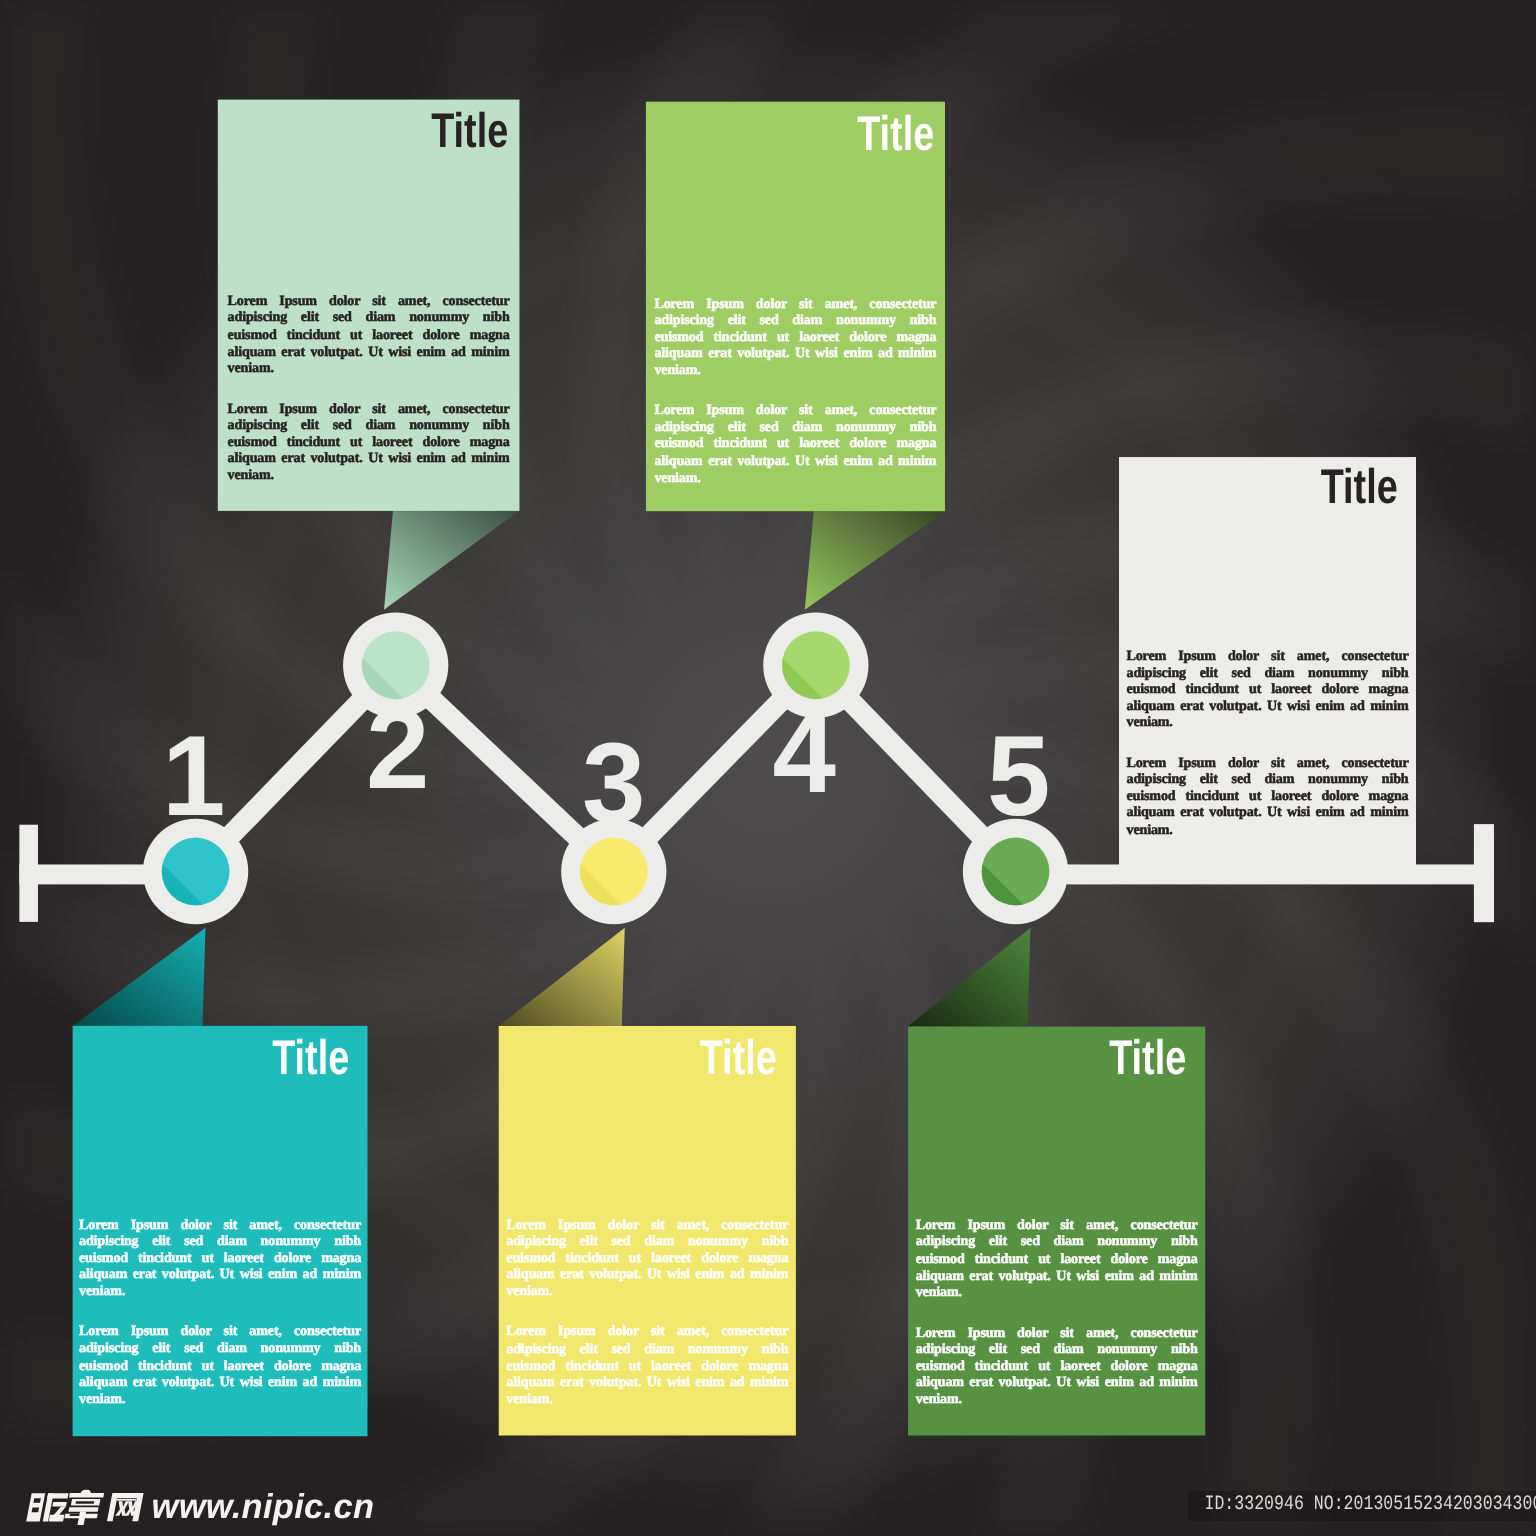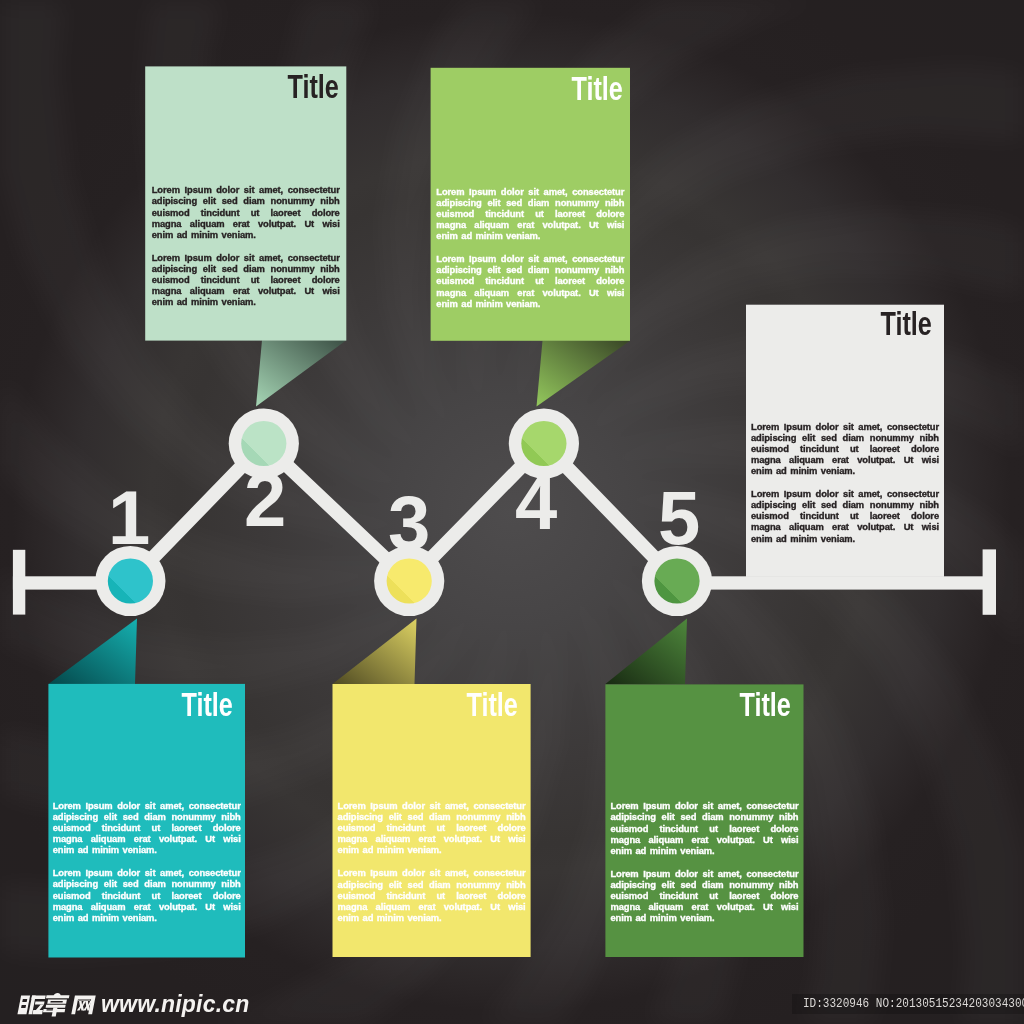--- a/index.html
+++ b/index.html
@@ -27,21 +27,21 @@
   #c1 .ptitle,#c2 .ptitle{top:5px;font-size:32.5px;}
   #c3 .ptitle{top:3px;font-size:32.5px;margin-left:-5px;}
   #c4 .ptitle,#c5 .ptitle,#c6 .ptitle{top:5px;font-size:32.5px;margin-left:-5px;}
   #c1 .ptitle,#c3 .ptitle{color:#272223;}
   #c2 .ptitle,#c4 .ptitle,#c5 .ptitle,#c6 .ptitle{color:#ffffff;}
 
   #c1 .ptxt,#c3 .ptxt{color:#272223;}
   #c2 .ptxt,#c4 .ptxt,#c5 .ptxt,#c6 .ptxt{color:#ffffff;}
   .ptxt{left:50%;margin-left:-94px;width:188px;font-size:9.4px;line-height:11.1px;
         text-align:justify;letter-spacing:-0.1px;-webkit-text-stroke:0.35px currentColor;}
-  .ptxt p{margin:4px 0 12px 0;}
+  .ptxt p{margin:16px 0 12px 0;font-family:Liberation Serif, serif;}
   #c1 .ptxt,#c2 .ptxt{top:114px;}
   #c3 .ptxt{top:112px;}
   #c4 .ptxt,#c5 .ptxt,#c6 .ptxt{top:112px;}
 
   
   .num{position:absolute;color:#ececea;font-weight:700;line-height:1;
        font-size:76px;font-family:"Liberation Sans",sans-serif;}
 
   
   #wm{position:absolute;left:17px;top:993px;display:flex;align-items:flex-start;gap:4px;}

